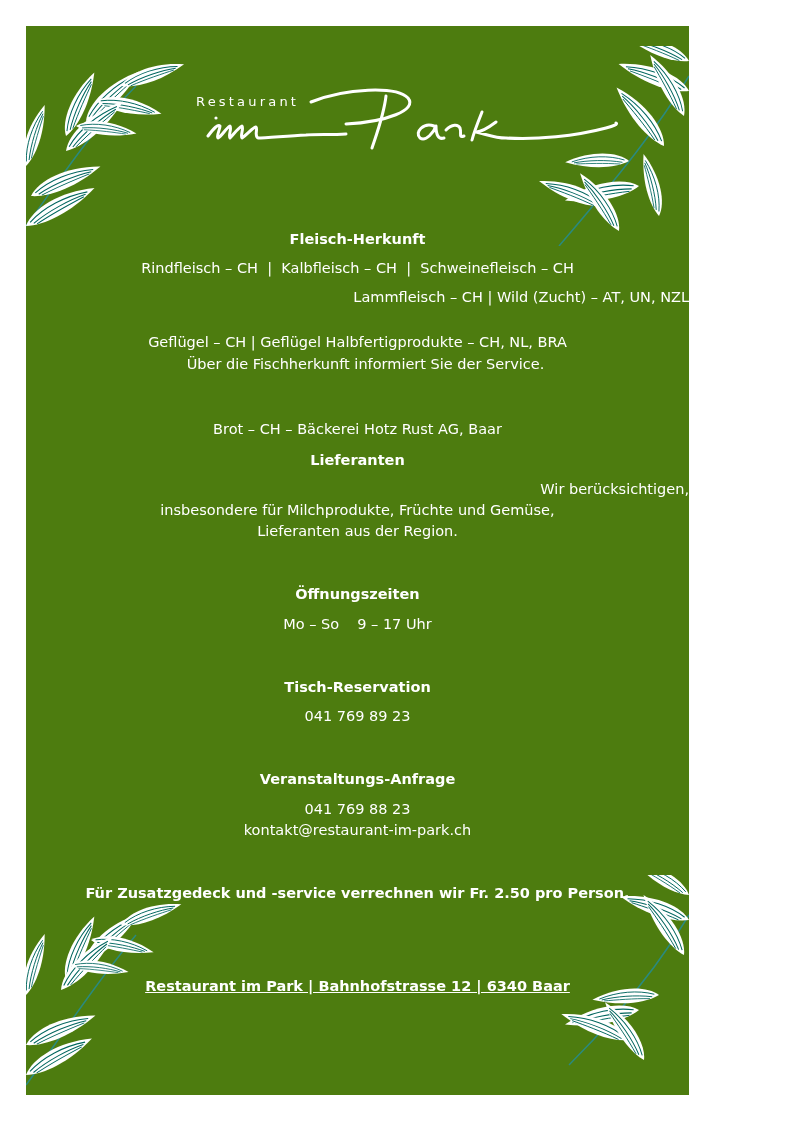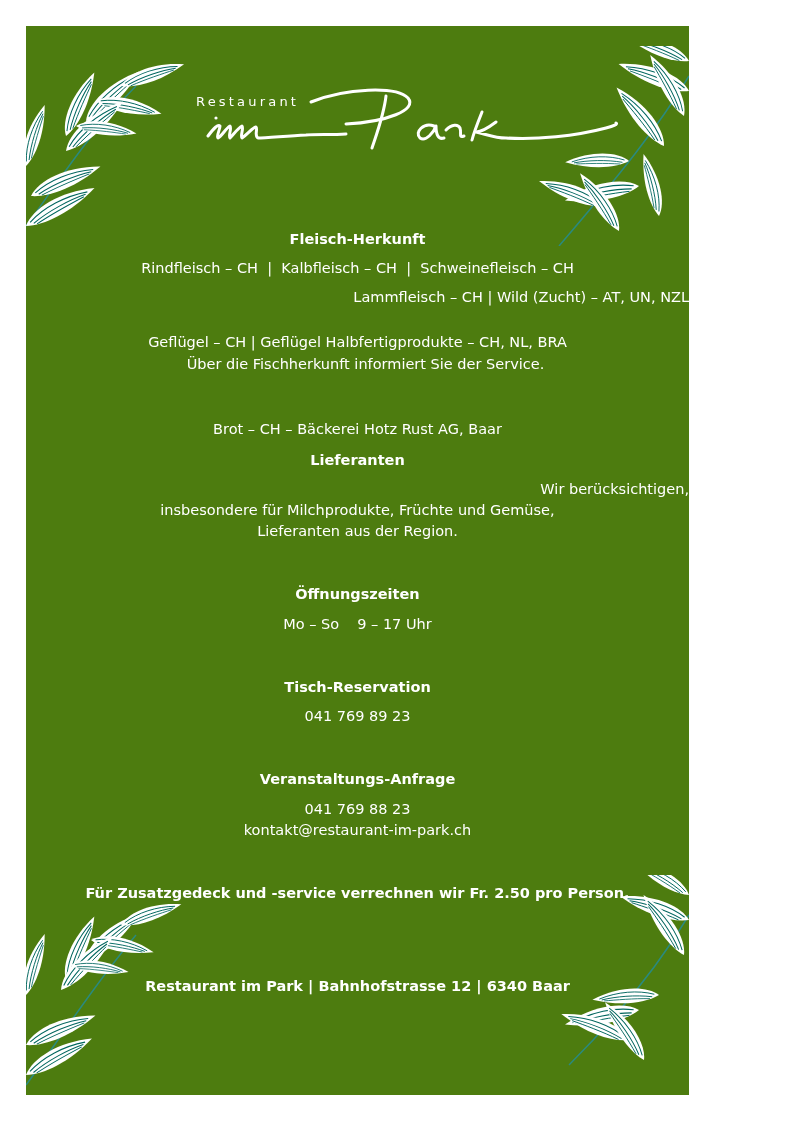--- a/index.html
+++ b/index.html
@@ -194,15 +194,15 @@
 
     <div class="line bold" style="top:653px;">Tisch-Reservation</div>
     <div class="line" style="top:682px;">041 769 89 23</div>
 
     <div class="line bold" style="top:745px;">Veranstaltungs-Anfrage</div>
     <div class="line" style="top:775px;">041 769 88 23</div>
     <div class="line" style="top:796px;">kontakt@restaurant-im-park.ch</div>
 
     <div class="line bold" style="top:859px;">Für Zusatzgedeck und -service verrechnen wir Fr. 2.50 pro Person.</div>
 
-    <div class="line bold" style="top:952px;">Restaurant im Park | Bahnhofstrasse 12 | 6340 Baar</div>
+    <div class="line bold" style="top:952px;text-decoration:underline;">Restaurant im Park | Bahnhofstrasse 12 | 6340 Baar</div>
   </div>
 </div>
 
 </body></html>

